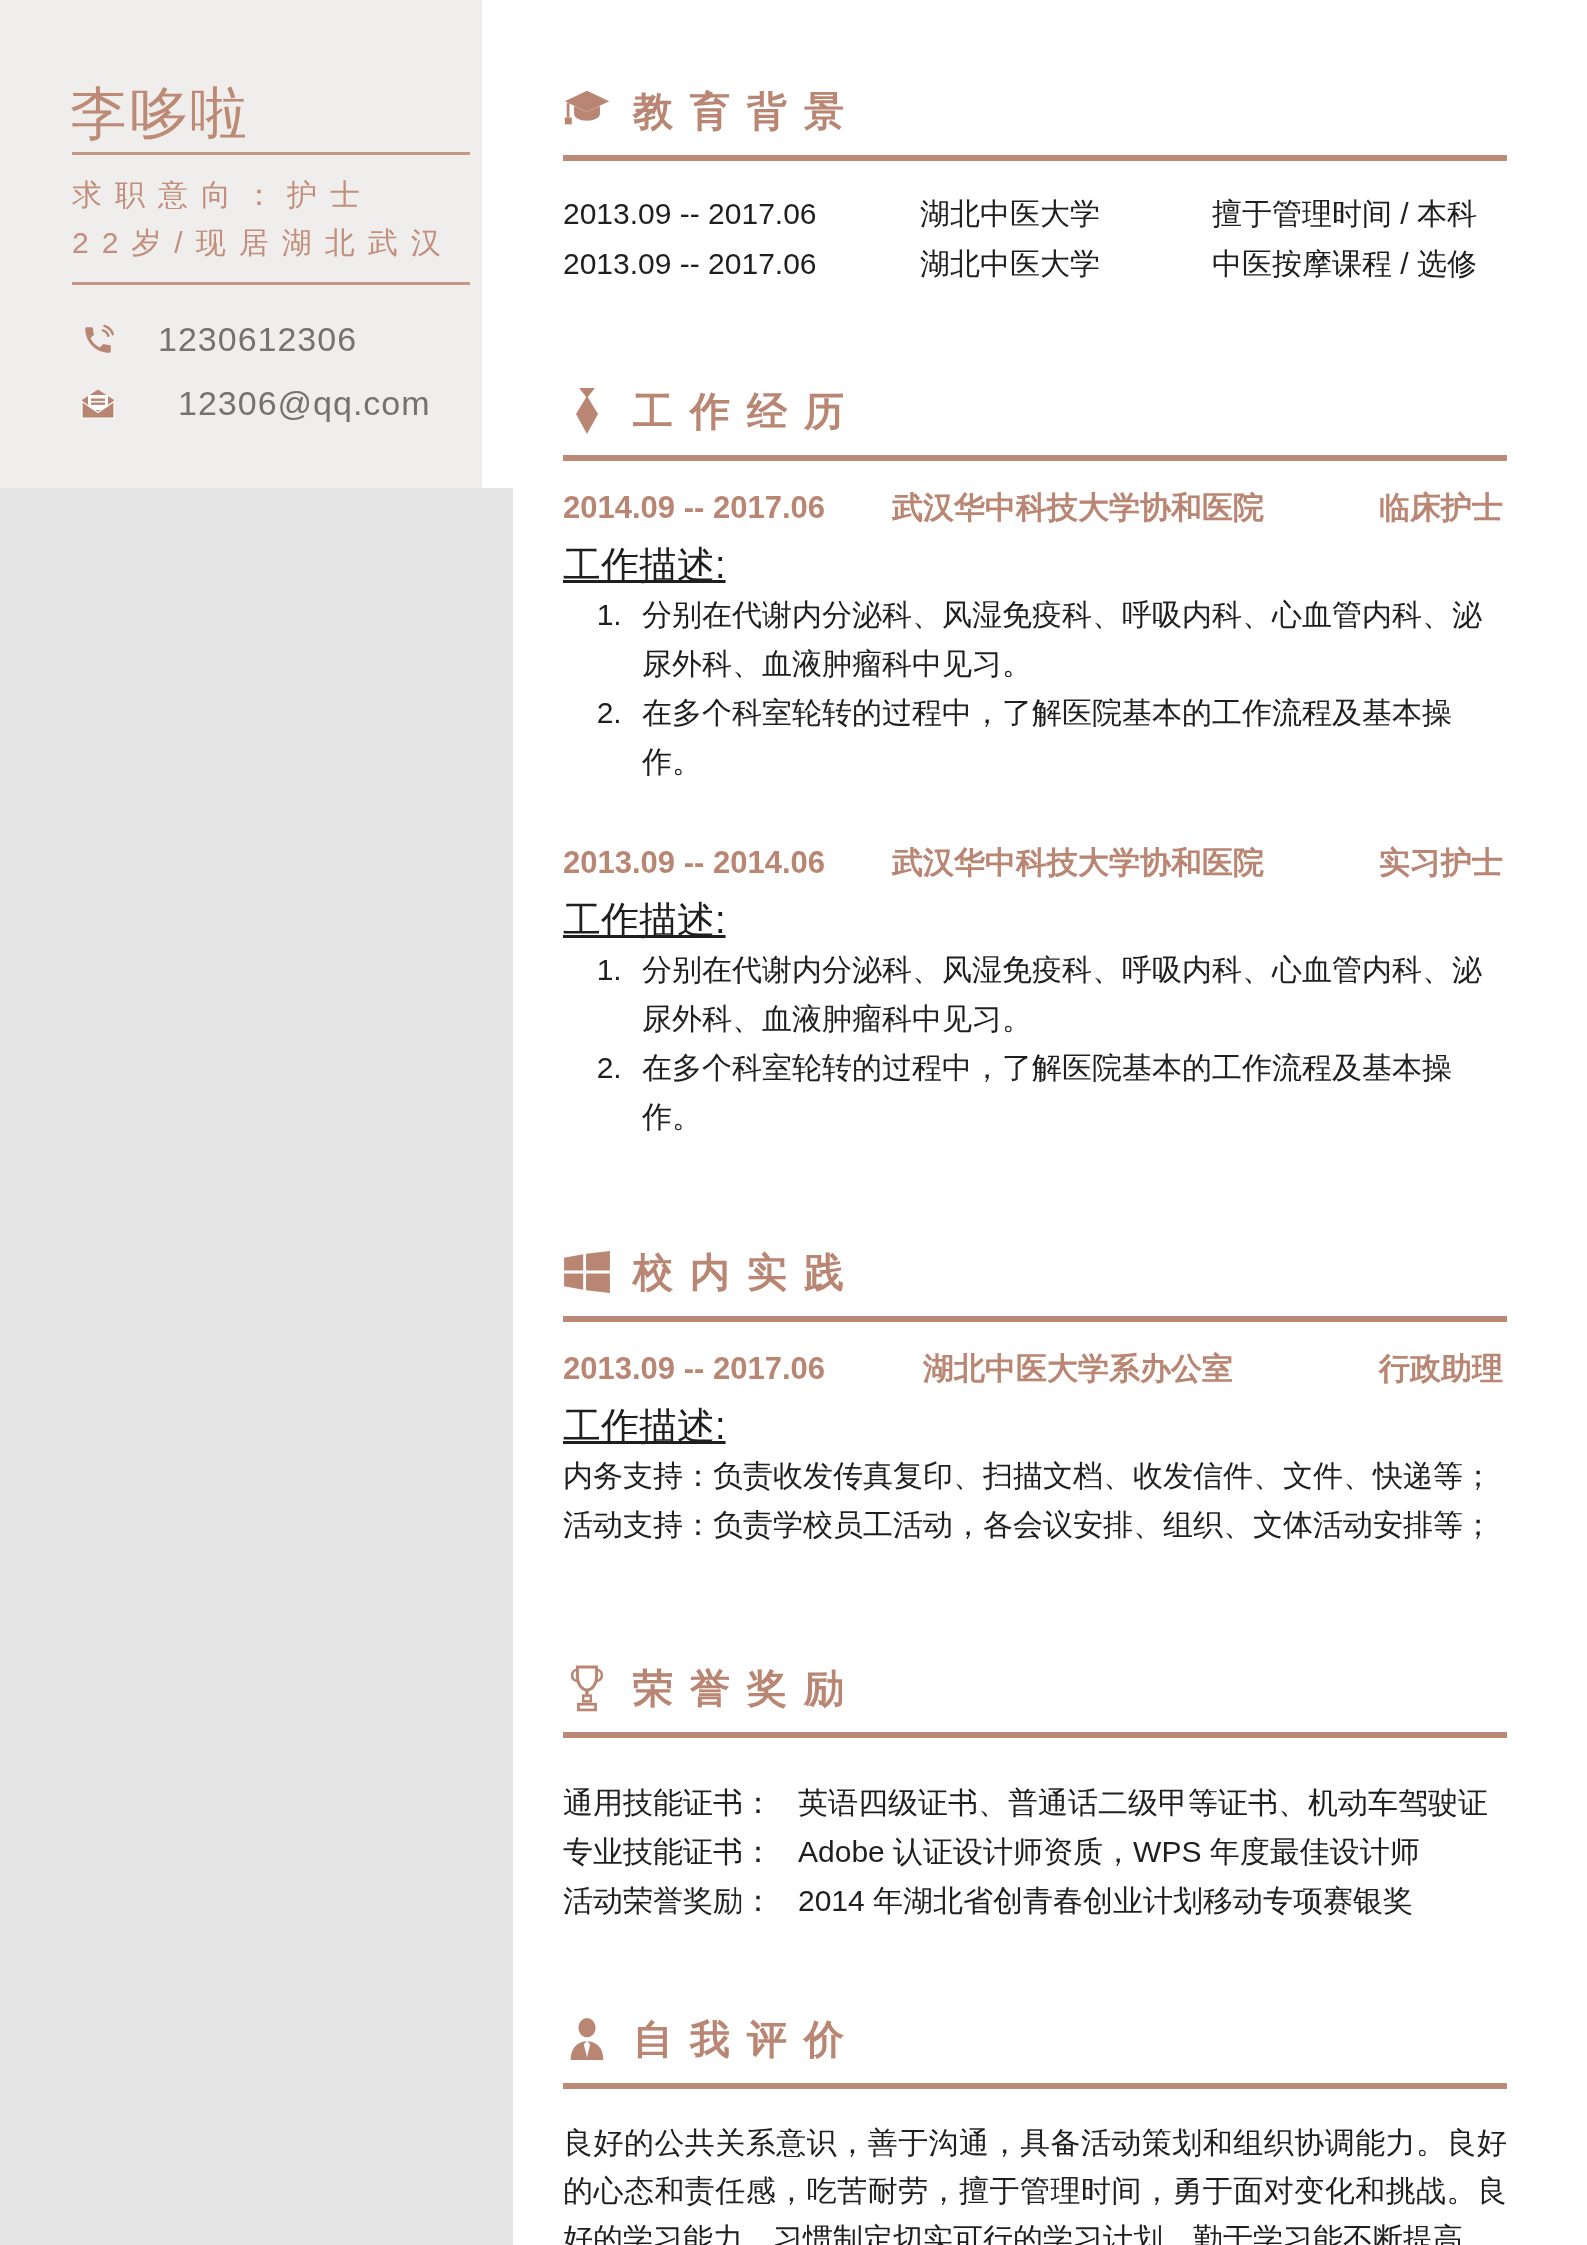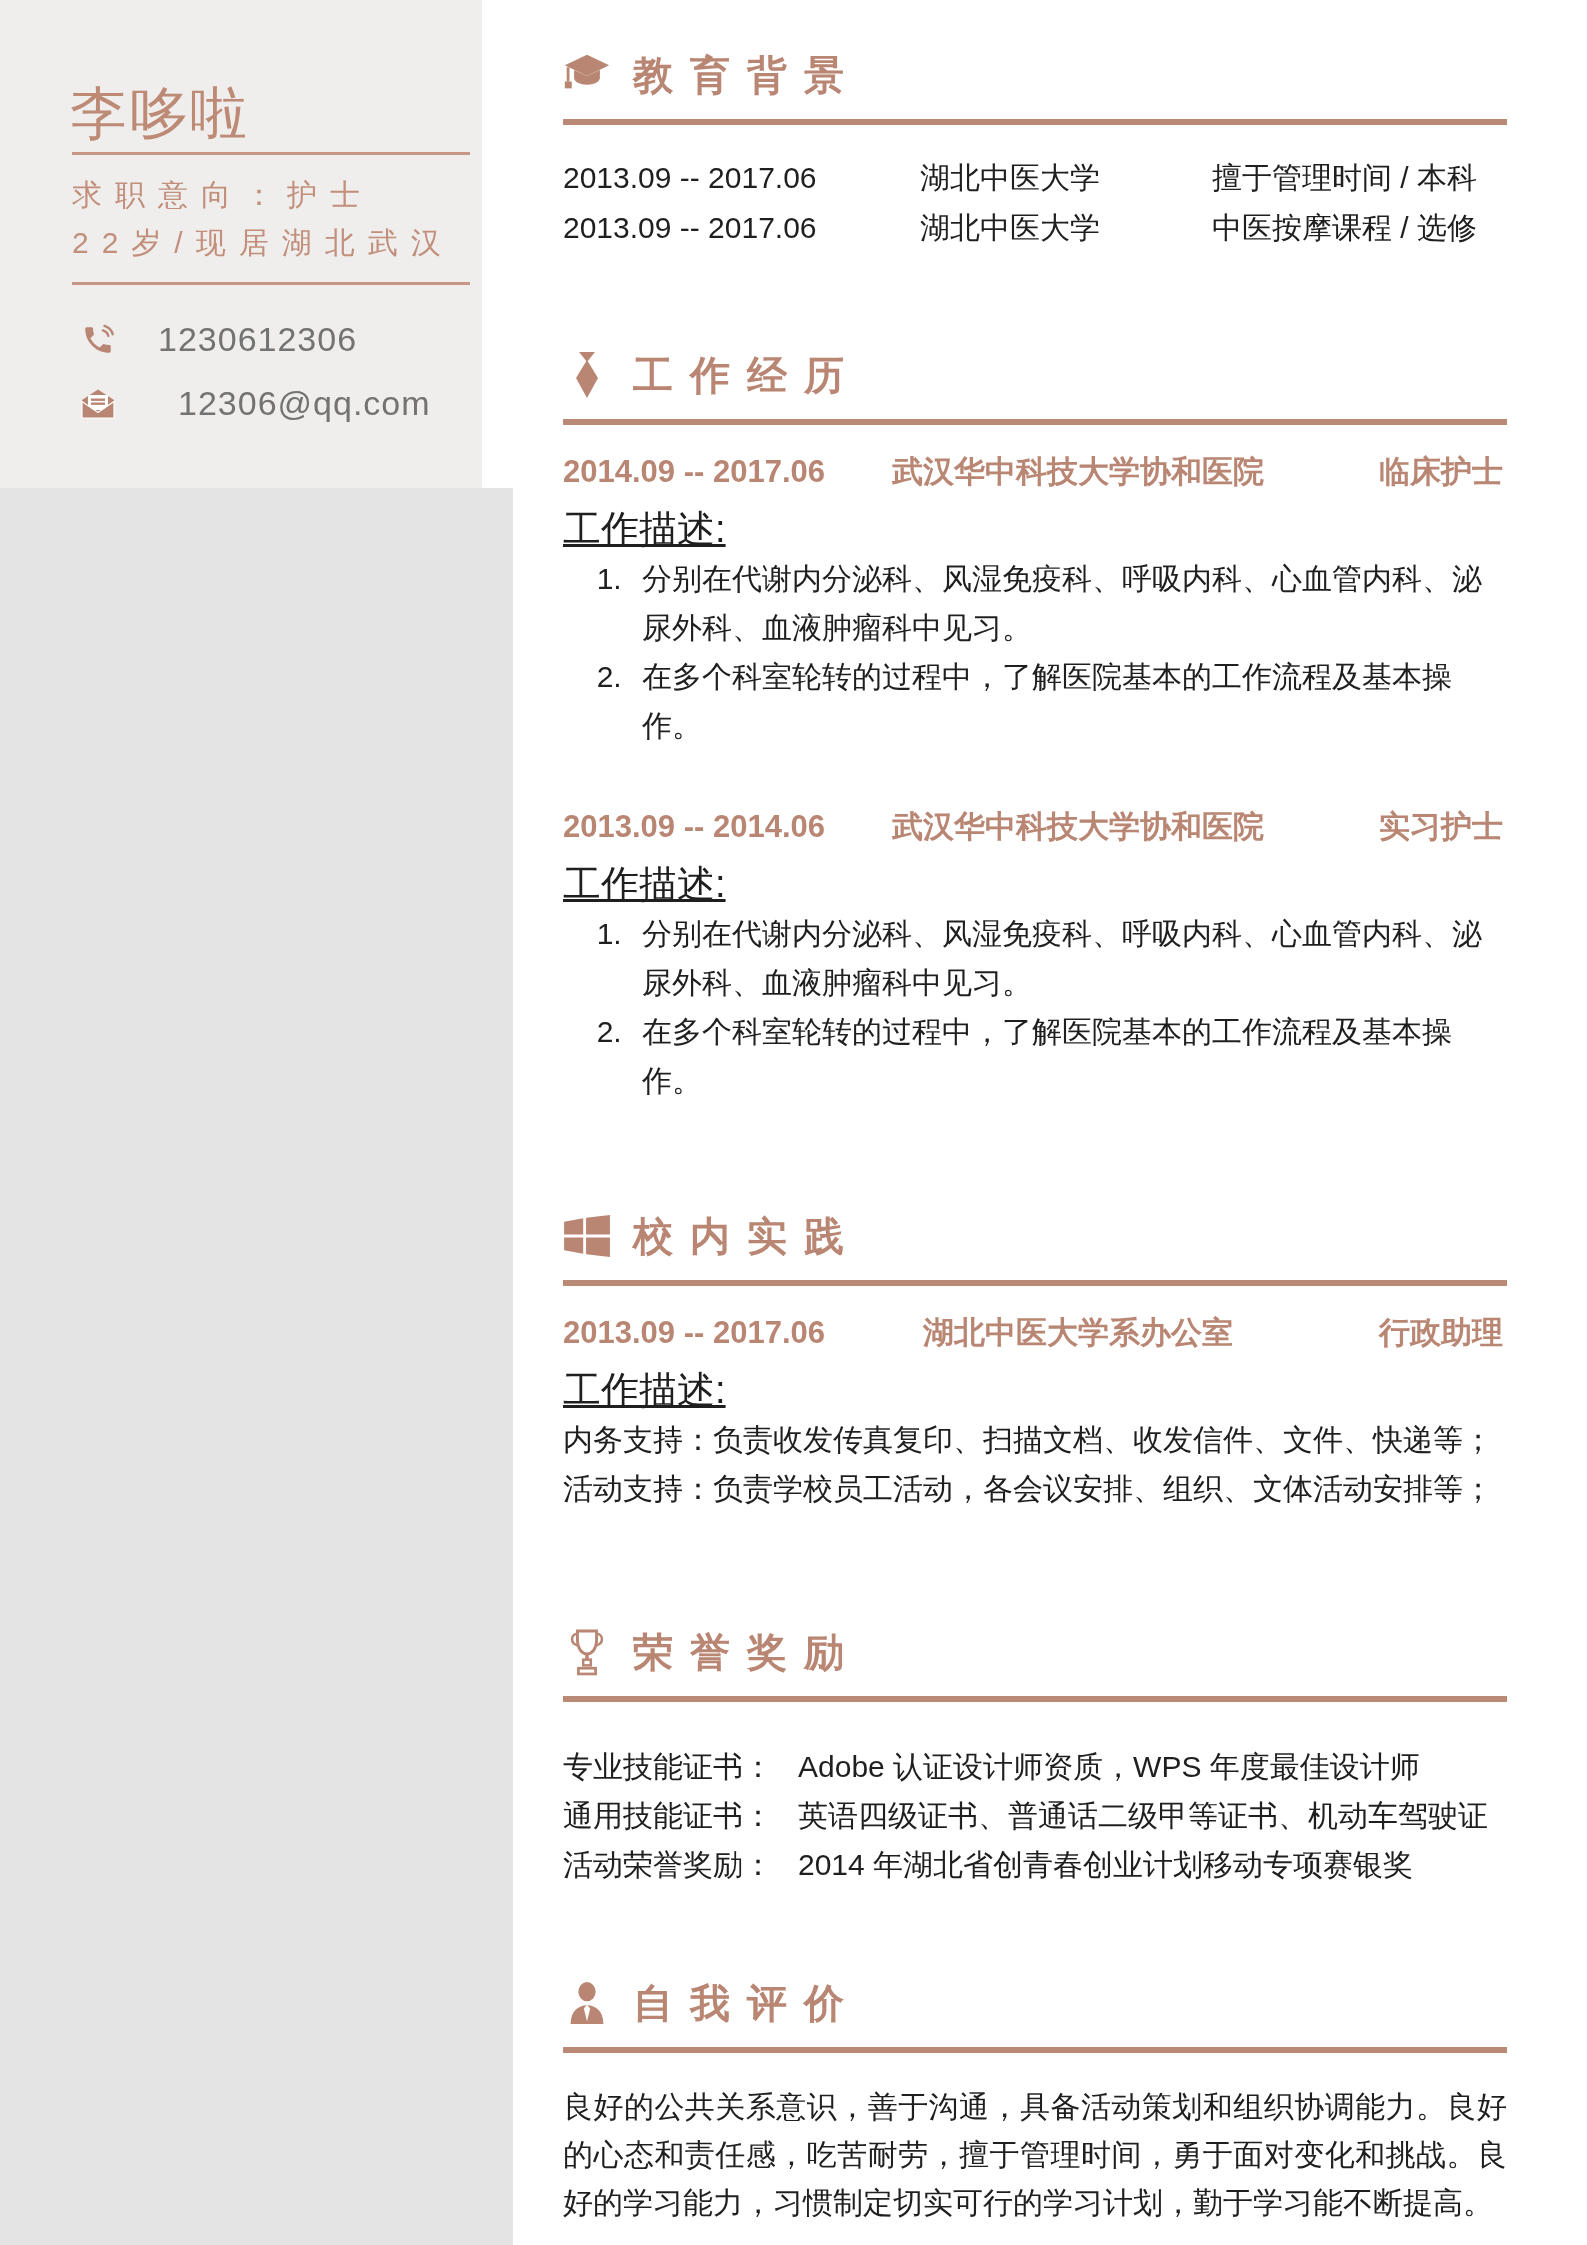--- a/index.html
+++ b/index.html
@@ -22,21 +22,21 @@
                   align-items:center;justify-content:center;}
   .contact-phone{top:320px;} .contact-email{top:384px;gap:20px;}
 
   
   .main{position:absolute;left:563px;top:0;width:944px;}
   .sec-head{display:flex;align-items:center;gap:22px;height:52px;}
   .sec-icon{width:48px;height:48px;flex:0 0 48px;display:flex;align-items:center;justify-content:center;}
   .sec-title{margin:0;font-size:40px;font-weight:bold;color:#b98673;letter-spacing:17px;white-space:nowrap;}
   .sec-rule{height:6px;background:#bb8a76;margin-top:18px;}
 
-  .sec-education{padding-top:49px;}
+  .sec-education{padding-top:85px;}
   .sec-work{margin-top:96px;}
   .sec-practice{margin-top:105px;}
   .sec-honors{margin-top:113px;}
   .sec-eval{margin-top:88px;}
 
   .edu-table{margin-top:28px;}
   .edu-row{display:flex;font-size:30px;line-height:50px;}
   .edu-period{flex:0 0 300px;}
   .edu-school{flex:1;text-align:center;}
   .edu-detail{flex:0 0 320px;text-align:right;padding-right:30px;}
@@ -208,26 +208,26 @@
             <rect class="accent-stroke" stroke-width="2.6" x="18" y="33" width="8" height="6"></rect>
             <rect class="accent-stroke" stroke-width="2.8" x="13" y="42" width="18" height="6"></rect>
           </svg>
         </span>
         <h2 class="sec-title">荣誉奖励</h2>
       </div>
       <div class="sec-rule"></div>
 
       <div class="honor-table">
         <div class="honor-row">
+          <span class="honor-label">通用技能证书：</span>
+          <span class="honor-value">英语四级证书、普通话二级甲等证书、机动车驾驶证</span>
+        </div>
+        <div class="honor-row">
           <span class="honor-label">专业技能证书：</span>
           <span class="honor-value">Adobe 认证设计师资质，WPS 年度最佳设计师</span>
-        </div>
-        <div class="honor-row">
-          <span class="honor-label">通用技能证书：</span>
-          <span class="honor-value">英语四级证书、普通话二级甲等证书、机动车驾驶证</span>
         </div>
         <div class="honor-row">
           <span class="honor-label">活动荣誉奖励：</span>
           <span class="honor-value">2014 年湖北省创青春创业计划移动专项赛银奖</span>
         </div>
       </div>
     </section>
 
     <section class="sec-eval">
       <div class="sec-head">

